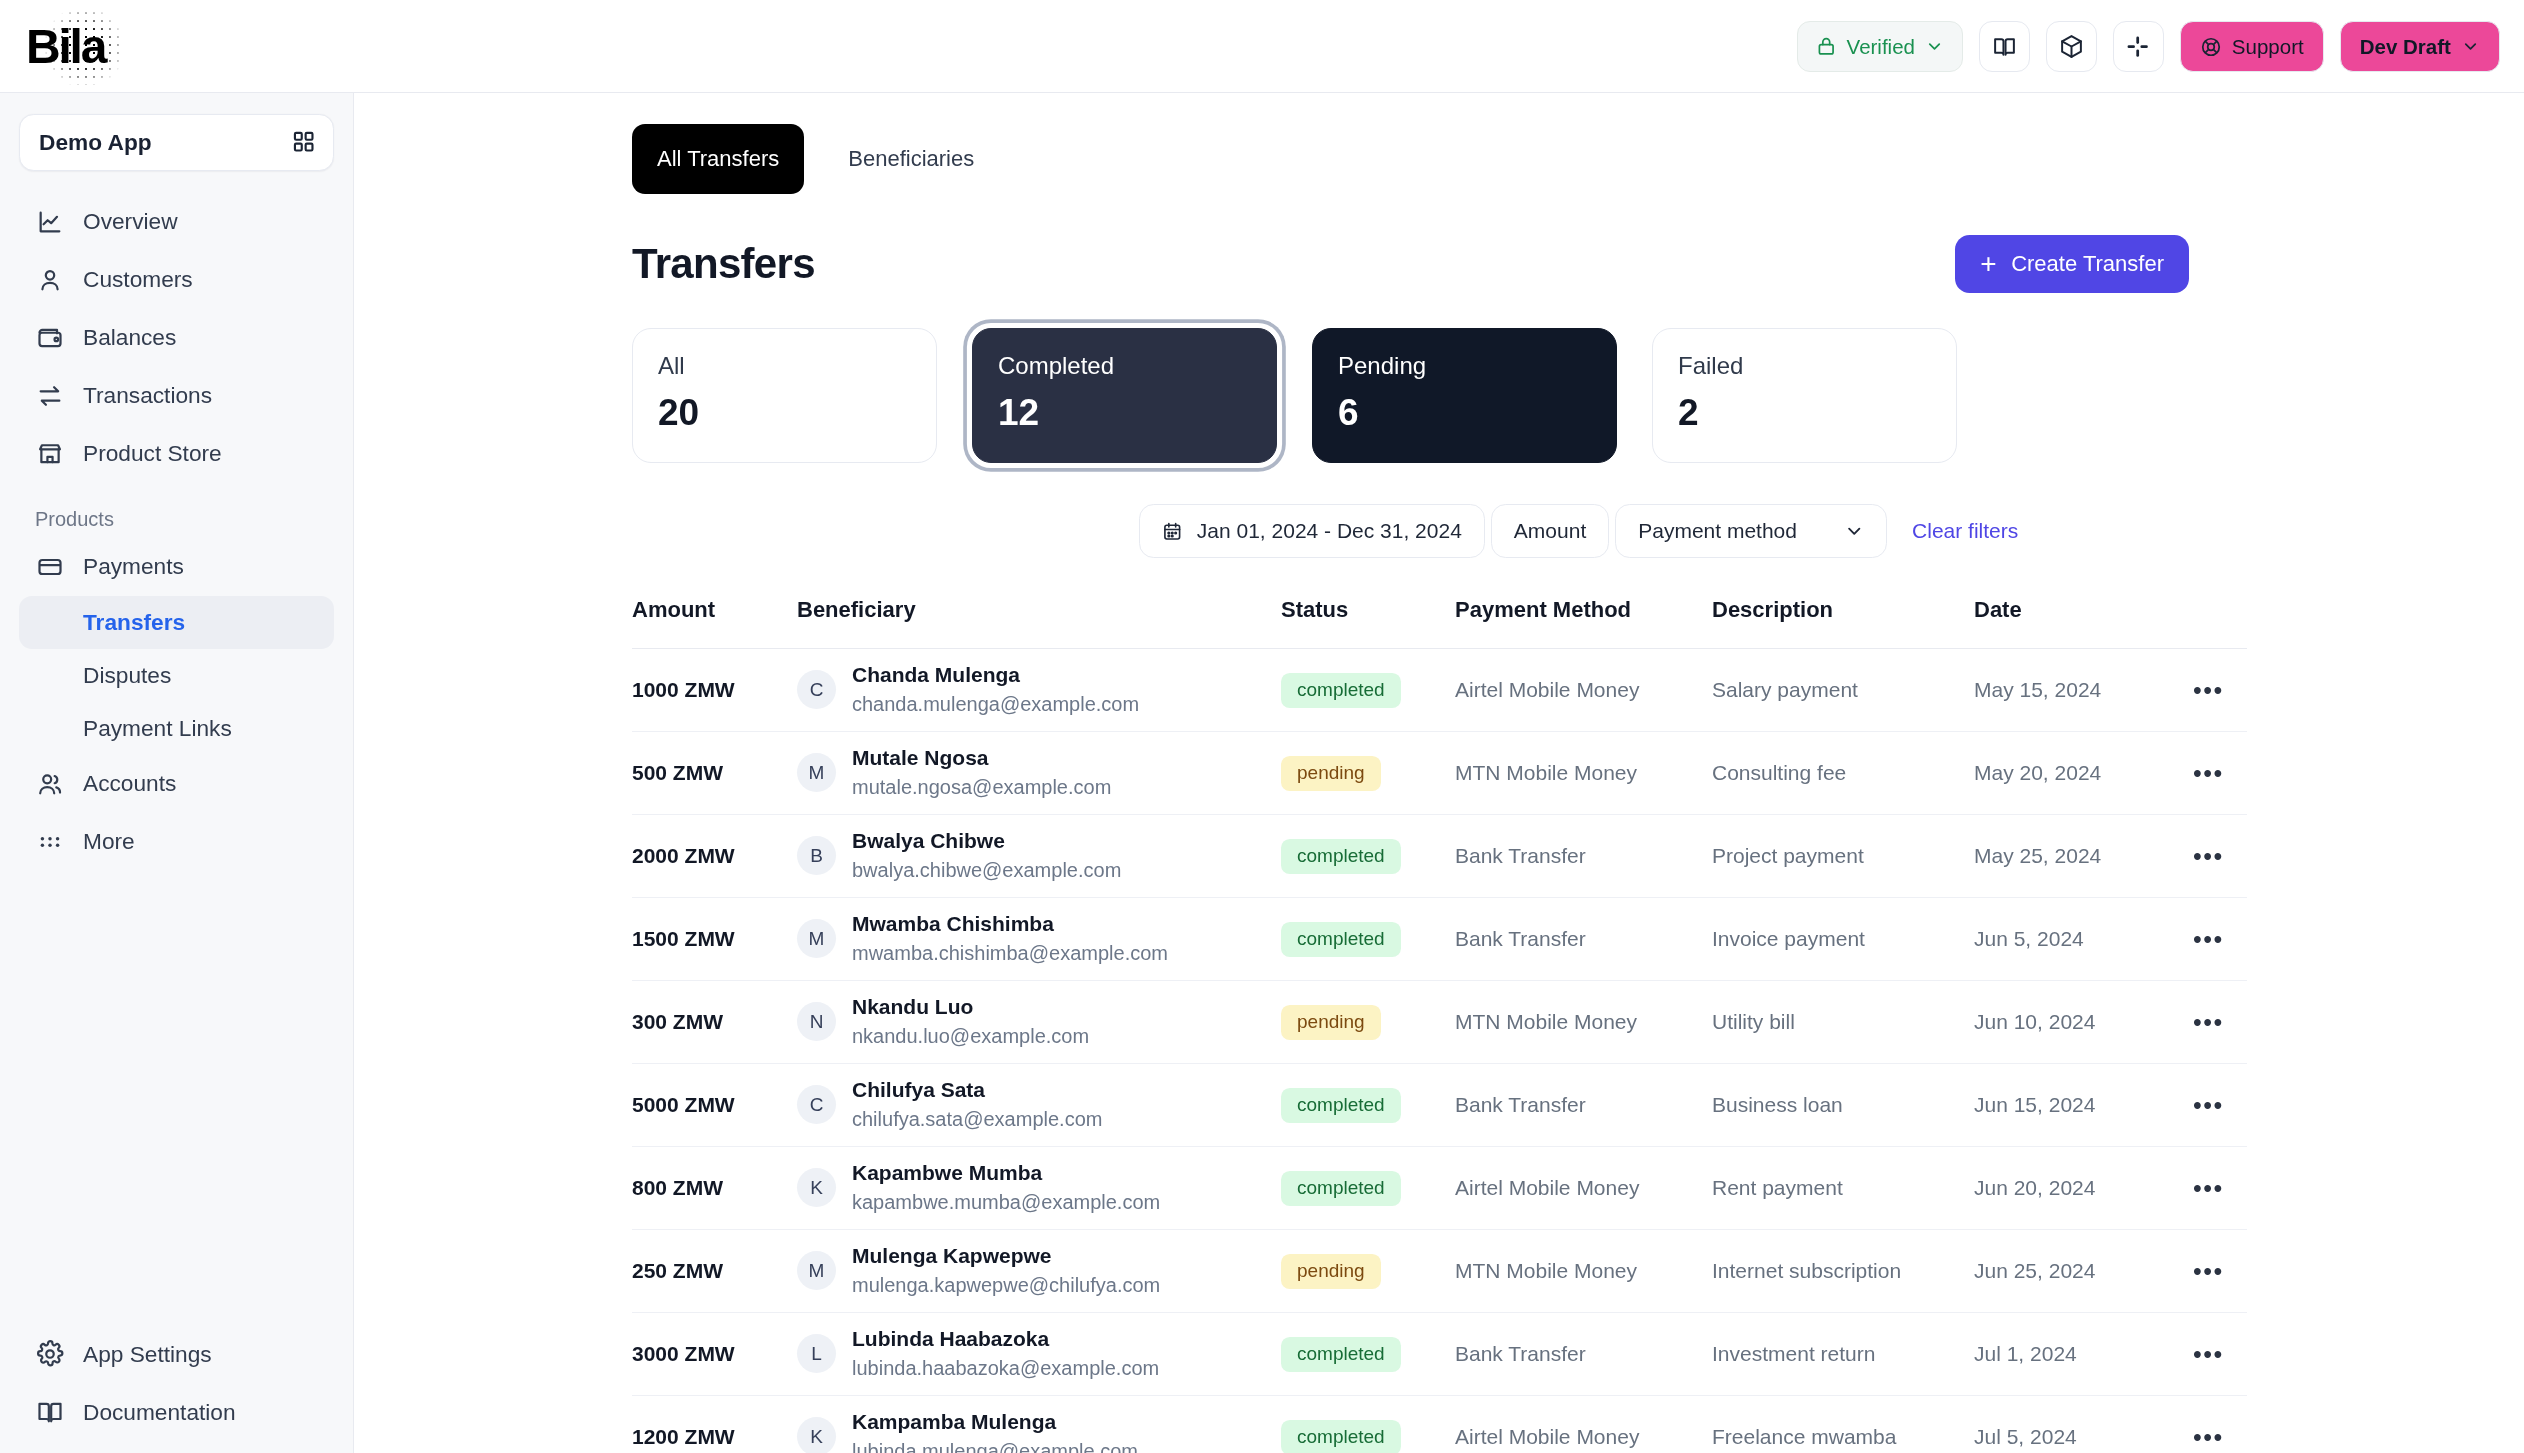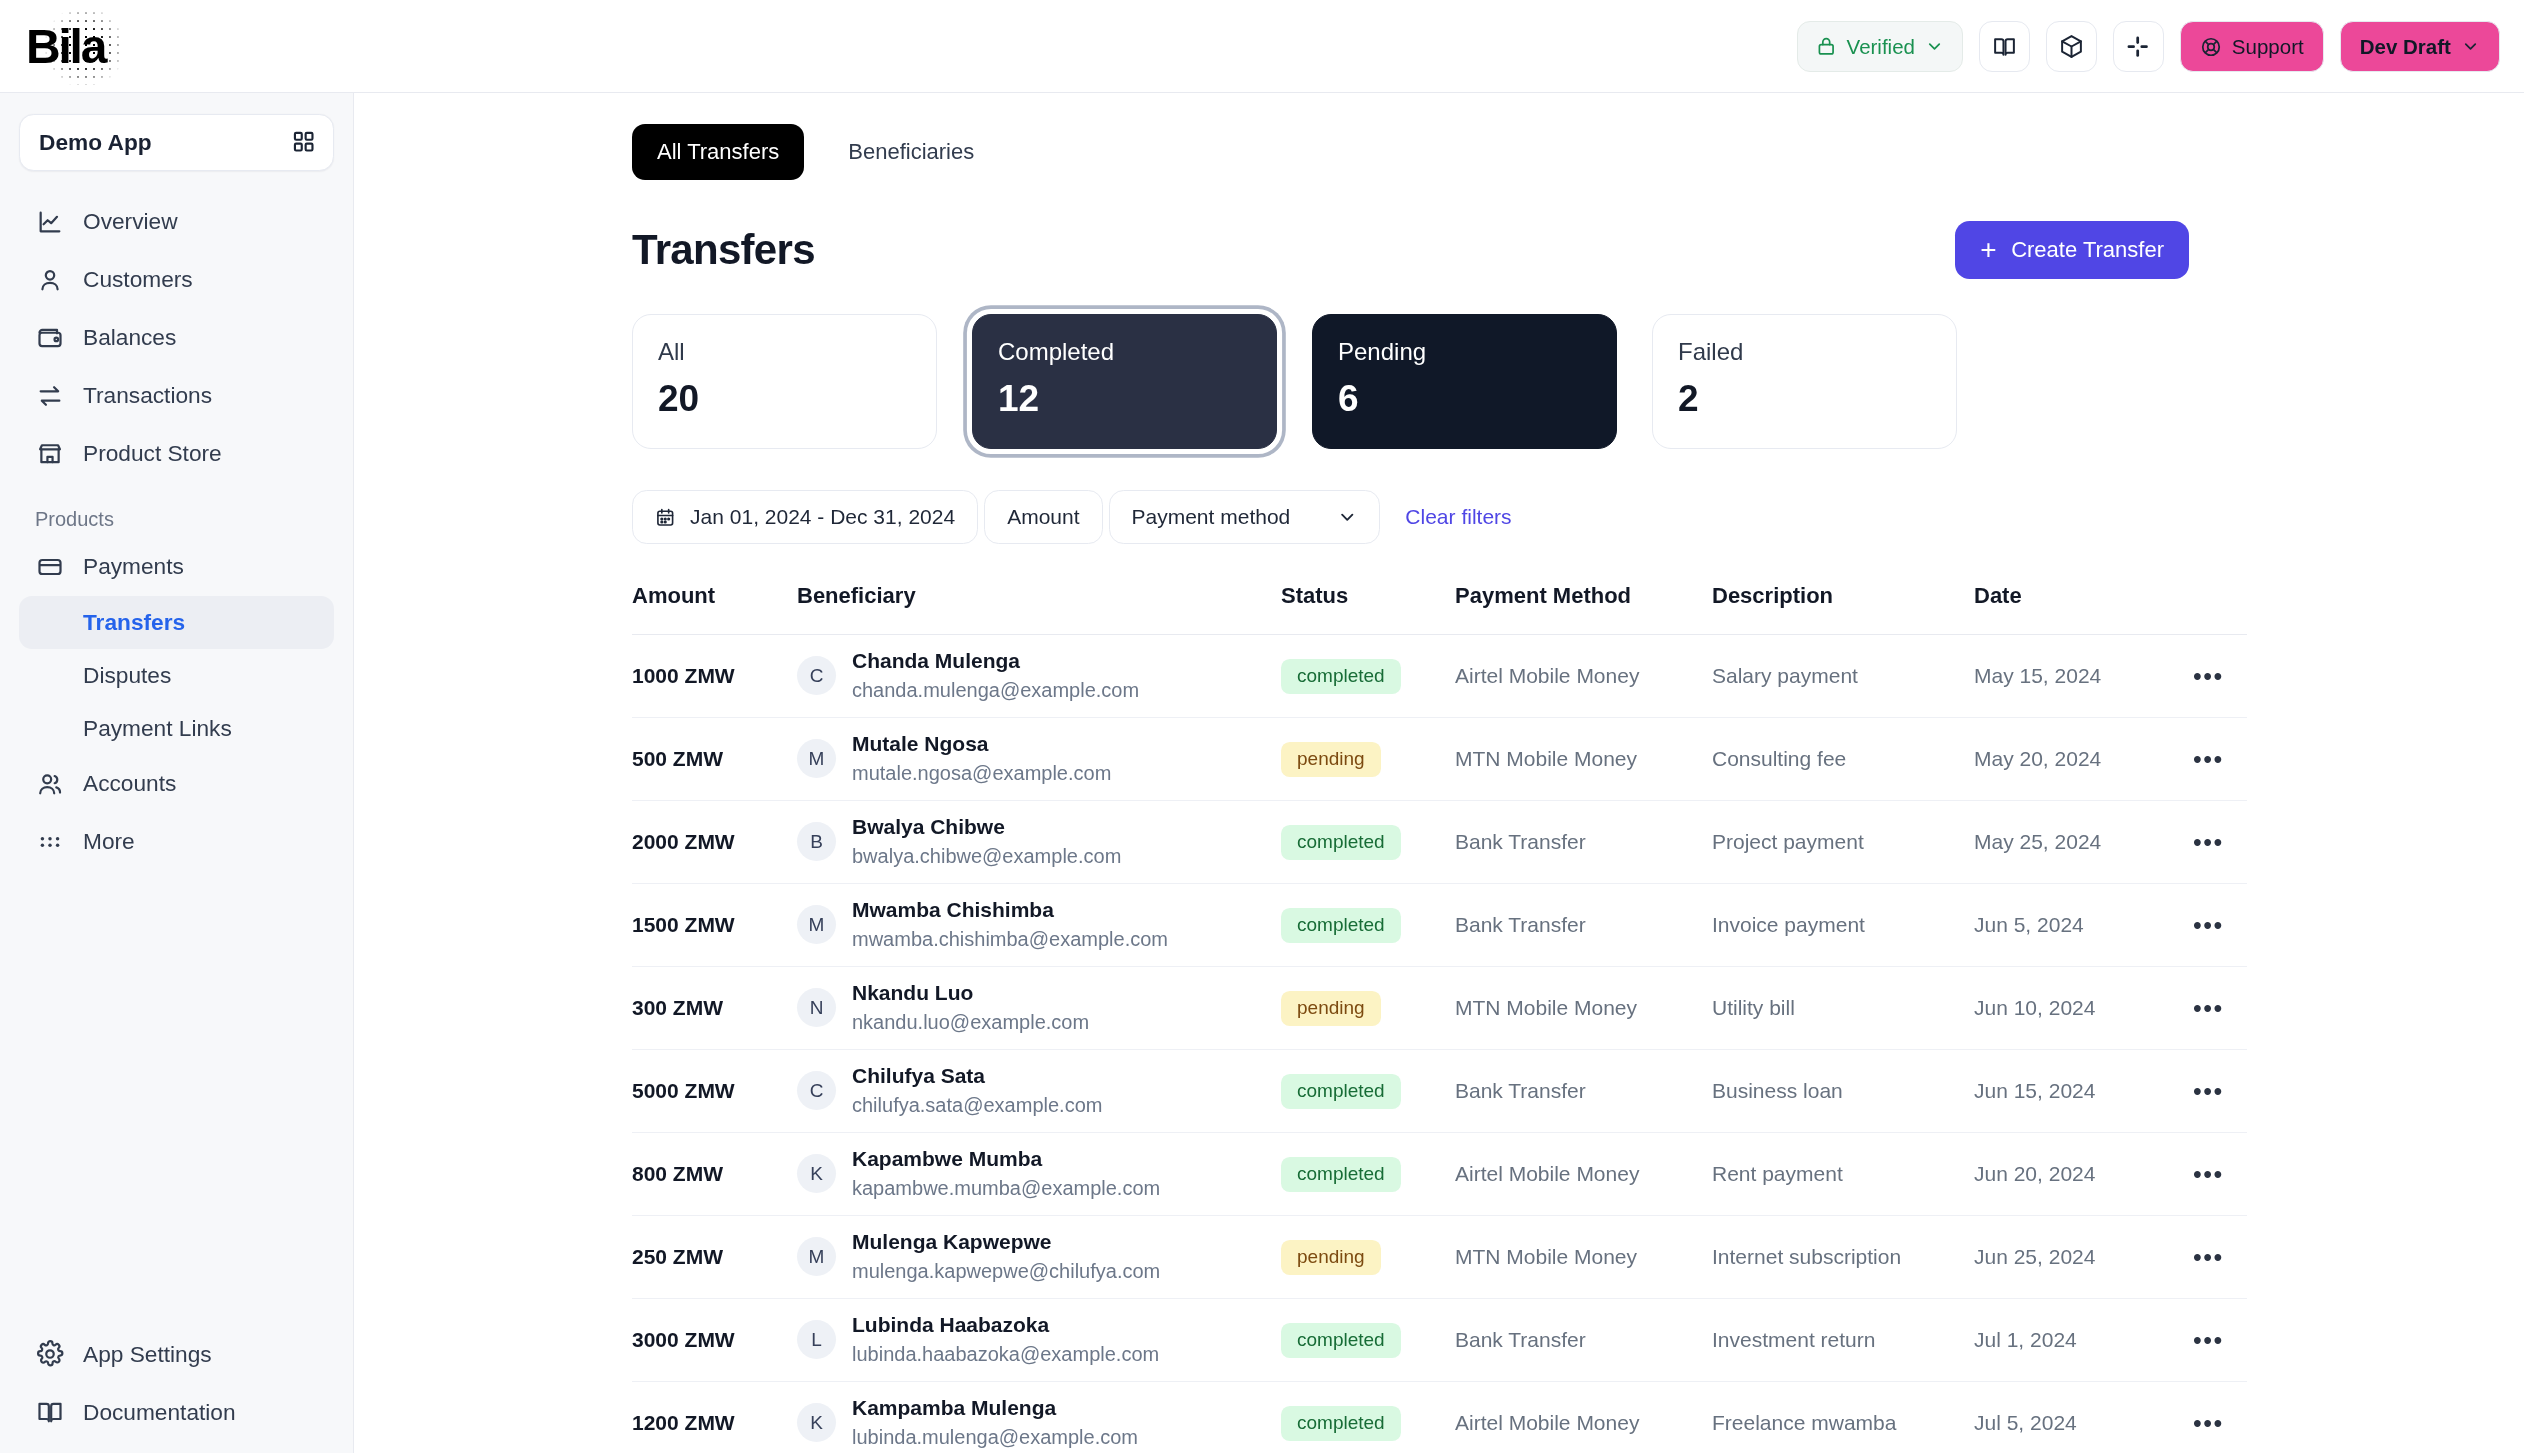--- a/index.html
+++ b/index.html
@@ -105,21 +105,21 @@
   .nav-bottom { position: absolute; left: 0; bottom: 0; width: 354px; padding: 0 19px 13px 19px; }
 
   
   .main {
     position: absolute; left: 354px; top: 93px;
     width: 2171px; height: 1361px;
     background: #ffffff; overflow: hidden;
   }
   .tabs { display: flex; align-items: center; gap: 19px; padding: 31px 0 0 278px; }
   .tab {
-    height: 56px; padding: 0 25px; border-radius: 13px;
+    height: 70px; padding: 0 25px; border-radius: 13px;
     display: flex; align-items: center; font-size: 22px;
     color: #323c4e; cursor: pointer;
   }
   .tab.active { background: #000000; color: #ffffff; }
 
   .page-head {
     display: flex; align-items: center; justify-content: space-between;
     padding: 41px 336px 0 278px;
   }
   .page-title { font-size: 42px; font-weight: bold; color: #121826; letter-spacing: -0.7px; }
@@ -139,21 +139,21 @@
   .stat .lbl { font-size: 24px; color: #303a4b; }
   .stat .val { font-size: 37px; font-weight: bold; color: #121826; margin-top: 11.7px; }
   .stat.sel {
     background: #2a3044; border: 0.7px solid #2a3044;
     box-shadow: 0 0 0 5.1px #ffffff, 0 0 0 8.8px #aeb6c6;
   }
   .stat.sel .lbl, .stat.sel .val { color: #ffffff; }
   .stat.dark { background: #101828; border: 0.7px solid #101828; }
   .stat.dark .lbl, .stat.dark .val { color: #ffffff; }
 
-  .filters { display: flex; align-items: center; gap: 6px; padding: 41px 0 0 278px; }
+  .filters { display: flex; align-items: center; gap: 6px; padding: 41px 0 0 278px; justify-content: center; }
   .filter-pill {
     height: 54px; border-radius: 14.6px; border: 0.7px solid #e7eaf1;
     background: #fff; display: flex; align-items: center; gap: 14.6px;
     padding: 0 22px; font-size: 21px; color: #1f2737; cursor: pointer; white-space: nowrap;
   }
   .filter-pill .chev { margin-left: 32px; }
   .clear-filters {
     font-size: 21px; color: #4f46e5; margin-left: 19px; cursor: pointer; white-space: nowrap;
   }
 

